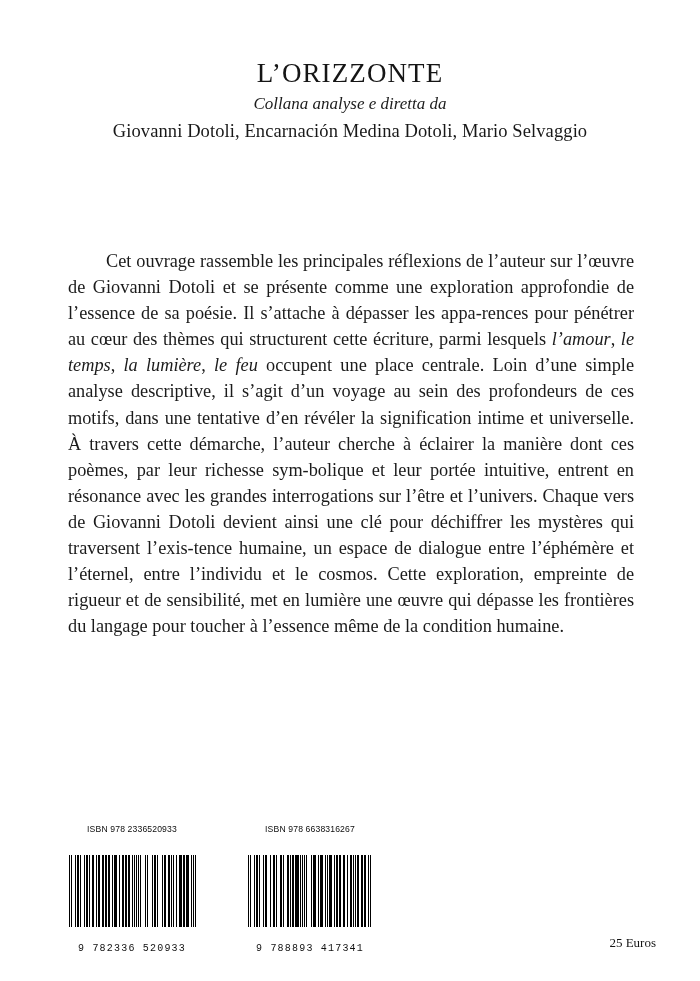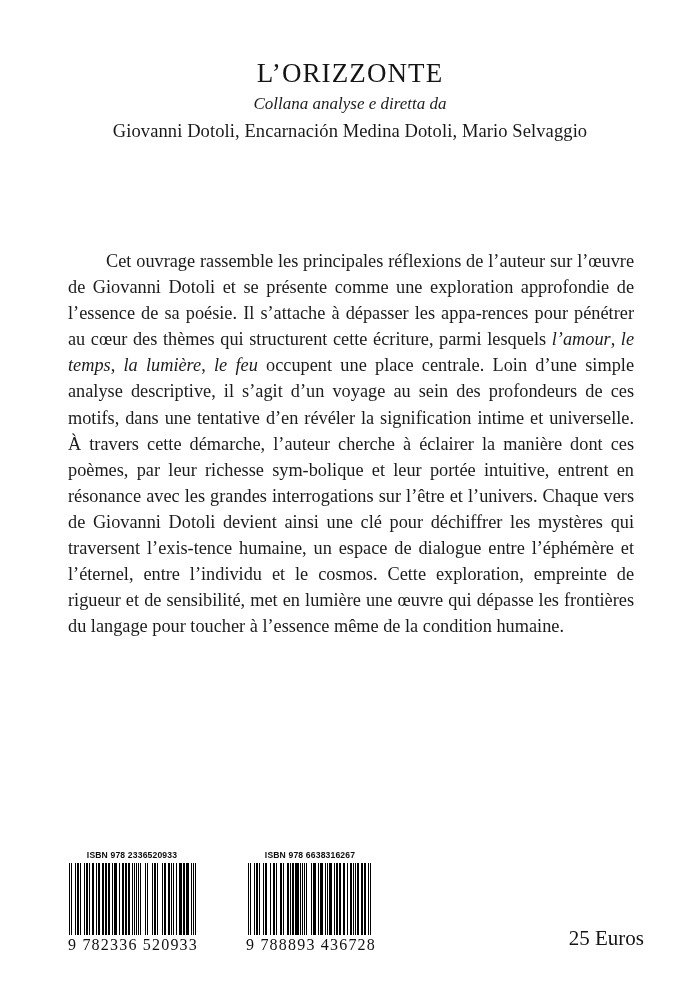--- a/index.html
+++ b/index.html
@@ -94,59 +94,59 @@
     gap: 50px;
     align-items: flex-end;
   }
   .barcode-block {
     width: 128px;
     text-align: center;
   }
   .isbn-label {
     font-family: "Liberation Sans", "DejaVu Sans", sans-serif;
     font-size: 8.6px;
-    font-weight: bold;
+    font-weight: normal;
     letter-spacing: 0.15px;
     color: #0d0d0d;
-    margin-bottom: 3px;
+    margin-bottom: 21px;
     white-space: nowrap;
   }
   .bars {
     height: 72px;
     display: flex;
     align-items: stretch;
     justify-content: center;
     gap: 0;
   }
   .bars span {
     display: block;
     background: #000;
   }
   .bars span.w { background: transparent; }
   .barcode-digits {
-    font-family: Liberation Serif, serif;
-    font-size: 16px;
+    font-family: Liberation Mono, monospace;
+    font-size: 10px;
     letter-spacing: 1.2px;
     color: #111;
-    margin-top: 1px;
+    margin-top: 16px;
     white-space: nowrap;
   }
   .publisher-name {
     font-size: 18.5px;
     color: #141414;
     margin-top: 2px;
     line-height: 1.2;
     white-space: nowrap;
   }
 
   .price {
     position: absolute;
-    right: 56px;
+    right: 44px;
     bottom: 30px;
-    font-size: 21px;
+    font-size: 13px;
     color: #141414;
     white-space: nowrap;
   }
 </style>
 </head>
 <body>
 
 <div class="page">
 
   <div class="header">
@@ -418,21 +418,21 @@
             <span class="w" style="width: 1px;"></span>
             <span style="width: 1px;"></span>
             <span style="width: 1px;"></span>
             <span class="w" style="width: 1px;"></span>
             <span class="w" style="width: 1px;"></span>
             <span style="width: 1px;"></span>
             <span class="w" style="width: 1px;"></span>
             <span style="width: 1px;"></span>
             <span class="w" style="width: 1px;"></span>
           </div>
-        <div class="barcode-digits">9 788893 436728</div>
+        <div class="barcode-digits">9 788893 417341</div>
       </div>
 
     </div>
 
     <div class="price">25 Euros</div>
 
   </div>
 
 </div>
 

